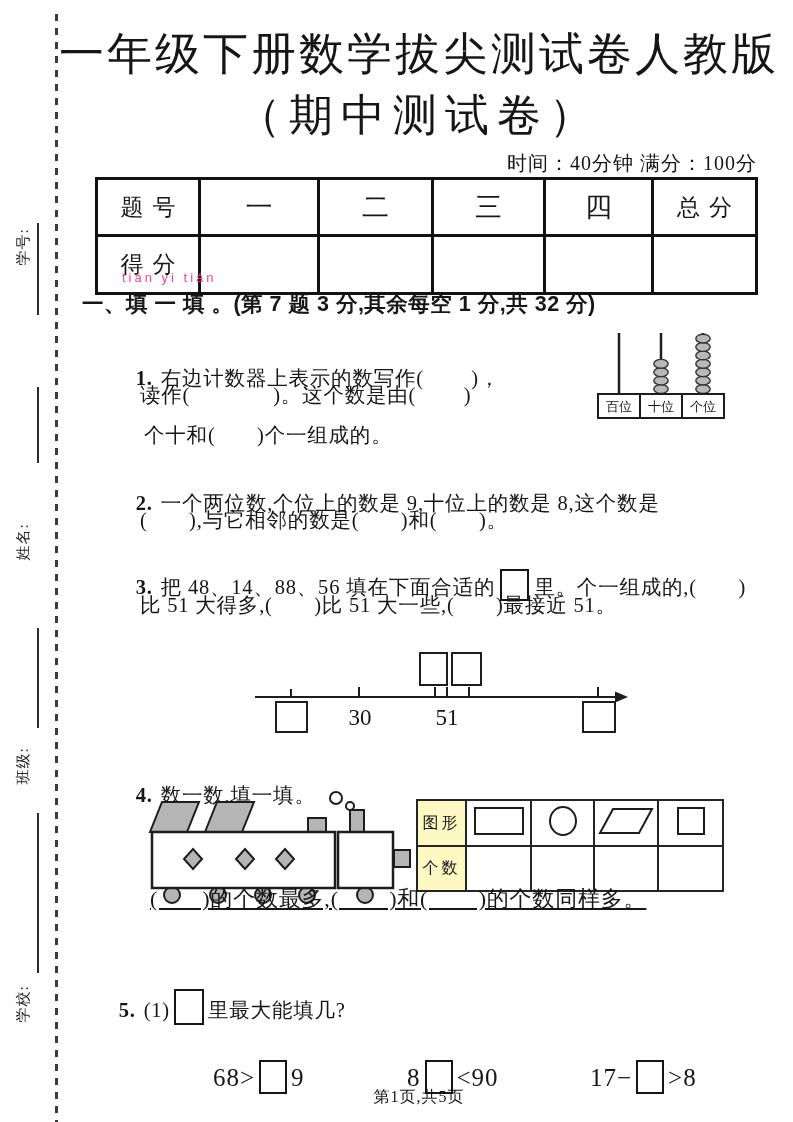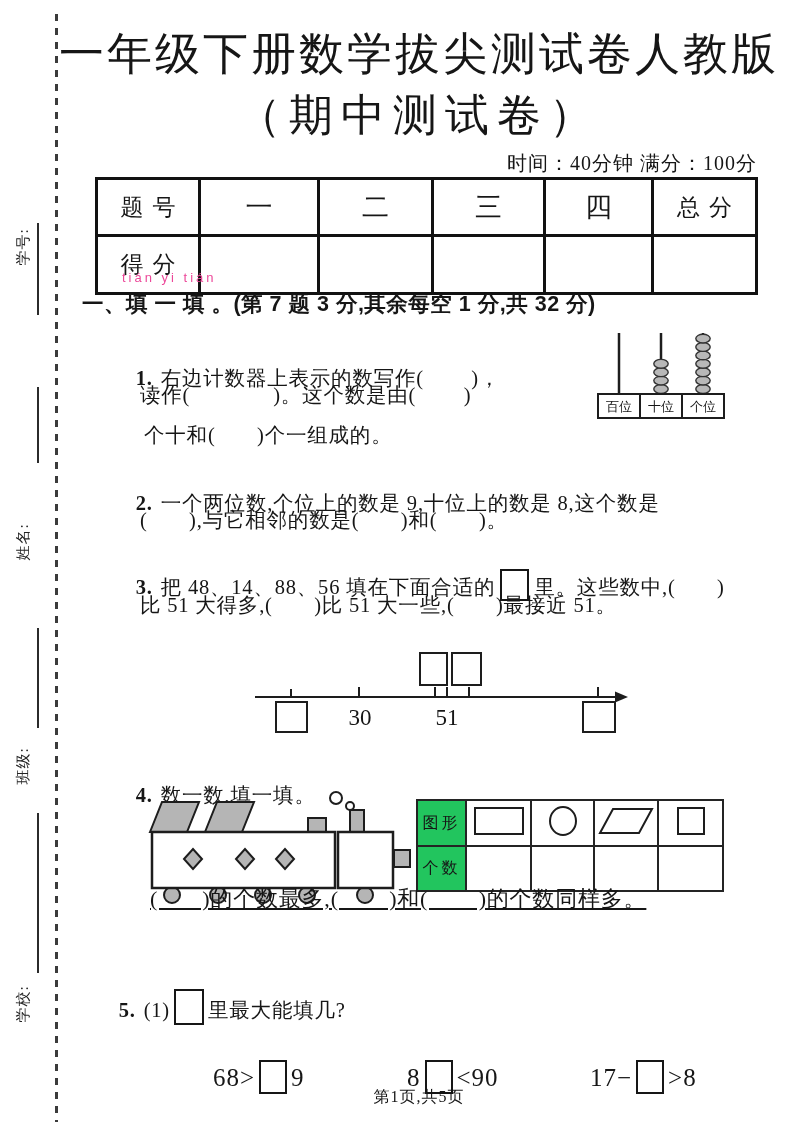--- a/index.html
+++ b/index.html
@@ -45,21 +45,21 @@
   
   .q5box { display:inline-block; width:24px; height:30px; border:2px solid #161616;
     vertical-align:-8px; margin:0 4px; background:#fff; }
   .ineq { font-size:25px; letter-spacing:1px; white-space:pre; }
 
   
   .shape-table { left:416px; top:799px; border-collapse:collapse; table-layout:fixed; }
   .shape-table td { border:2.5px solid #242424; text-align:center; vertical-align:middle; padding:0; }
   .shape-table tr:first-child td { height:44px; }
   .shape-table tr:last-child td  { height:43px; }
-  .sh-label { background:#22c55e; font-size:16px; letter-spacing:3px; }
+  .sh-label { background:#fef9c3; font-size:16px; letter-spacing:3px; }
 
   .footer { left:57px; width:724px; top:1087px; text-align:center; font-size:16px; letter-spacing:1px; }
 
   svg .ink   { stroke:#1d1d1d; fill:none; }
   svg .gray  { fill:#b5b5b5; stroke:#1d1d1d; }
   svg .white { fill:#ffffff; stroke:#1d1d1d; }
   svg .bead  { fill:#b8b8b8; stroke:#333; stroke-width:1.4; }
   svg text   { font-family:"Liberation Serif","DejaVu Serif",serif; fill:#161616; }
 </style>
 </head>
@@ -143,21 +143,21 @@
     <text x="68" y="83" font-size="13" text-anchor="middle">十位</text>
     <text x="110" y="83" font-size="13" text-anchor="middle">个位</text>
   </svg>
 
   <div class="abs qline" style="left:112px;top:466px;">
     <span class="qnum">2.</span><span>一个两位数,个位上的数是 9,十位上的数是 8,这个数是</span>
   </div>
   <div class="abs qline" style="left:140px;top:506px;">(       ),与它相邻的数是(       )和(       )。</div>
 
   <div class="abs qline" style="left:112px;top:546px;">
-    <span class="qnum">3.</span><span>把 48、14、88、56 填在下面合适的</span><span class="inline-box"></span><span>里。这些数中,(       )</span>
+    <span class="qnum">3.</span><span>把 48、14、88、56 填在下面合适的</span><span class="inline-box"></span><span>里。个一组成的,(       )</span>
   </div>
   <div class="abs qline" style="left:140px;top:591px;">比 51 大得多,(       )比 51 大一些,(       )最接近 51。</div>
 
   <svg class="abs" style="left:250px;top:645px;" width="390" height="88" viewBox="0 0 390 88">
     <rect class="white" x="170" y="8" width="27" height="32" stroke-width="2"></rect>
     <rect class="white" x="202" y="8" width="29" height="32" stroke-width="2"></rect>
     <line class="ink" x1="5" y1="52" x2="374" y2="52" stroke-width="2"></line>
     <polygon points="365,46.5 378,52 365,57.5" fill="#1d1d1d"></polygon>
     <line class="ink" x1="41" y1="44" x2="41" y2="52" stroke-width="2"></line>
     <line class="ink" x1="109" y1="42" x2="109" y2="52" stroke-width="2"></line>

